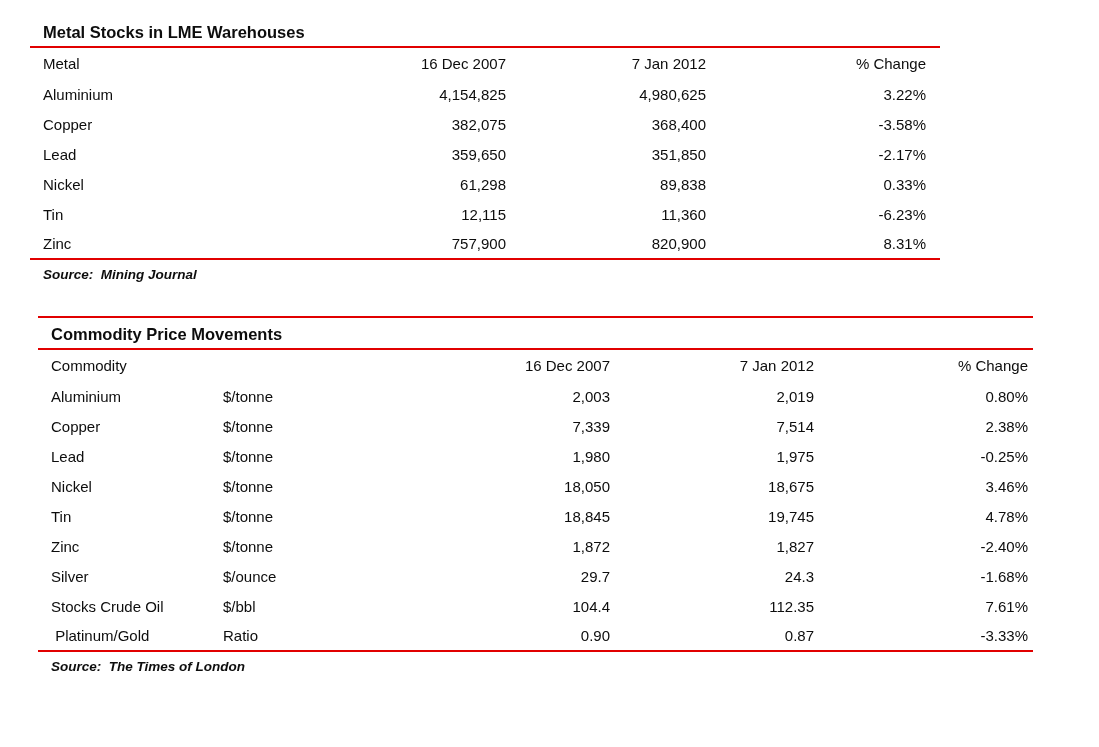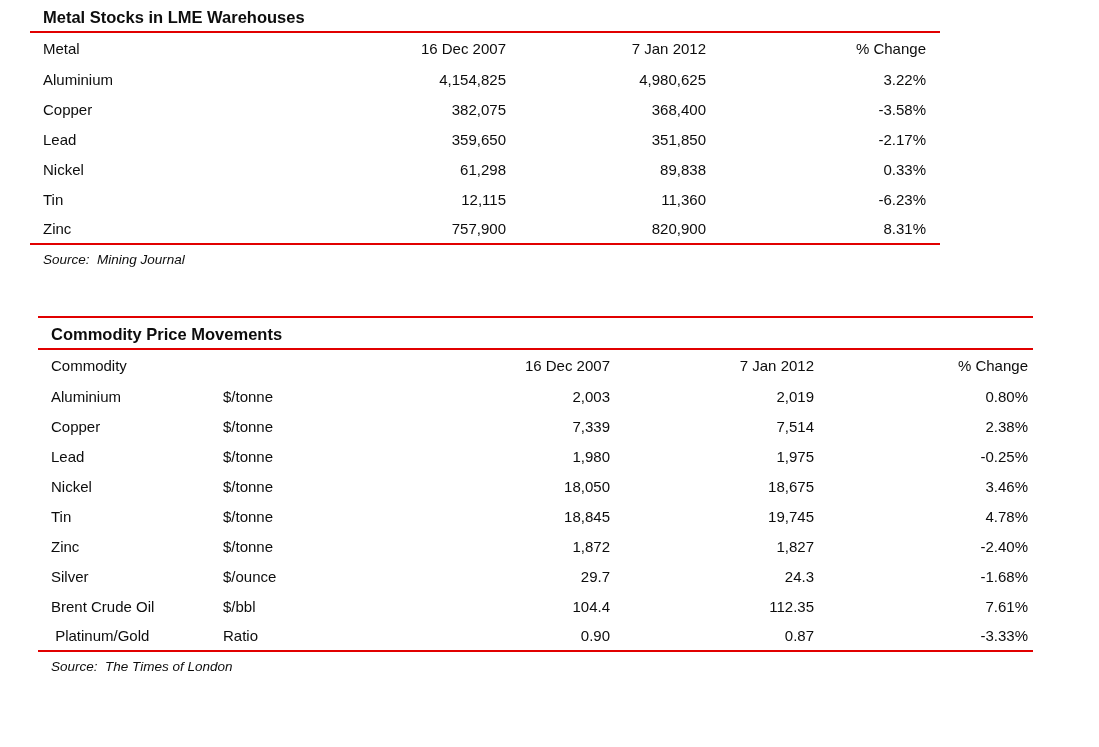--- a/index.html
+++ b/index.html
@@ -7,21 +7,21 @@
   html, body { margin: 0; padding: 0; }
   body {
     width: 1099px; height: 747px;
     background: #ffffff;
     font-family: "Liberation Sans", sans-serif;
     color: var(--ink);
     position: relative;
     overflow: hidden;
   }
   .tblock { position: absolute; }
-  #t1 { left: 30px; top: 1px;   width: 910px; }
+  #t1 { left: 30px; top: 16px;   width: 910px; }
   #t2 { left: 38px; top: 316px; width: 995px; border-top: 2px solid var(--red); }
 
   .tbl-title {
     font-weight: 700;
     font-size: 16.5px;
     line-height: 22px;
     padding: 5px 0 3px 13px;
     border-bottom: 2px solid var(--red);
     white-space: pre;
   }
@@ -41,20 +41,21 @@
 
   #t2 th:first-child, #t2 td:first-child { padding-left: 13px; }
   #t2 th:nth-child(n+3), #t2 td:nth-child(n+3) { text-align: right; }
   #t2 th:last-child,  #t2 td:last-child  { padding-right: 5px; }
 
   .source {
     font-style: italic;
     font-size: 13.5px;
     padding: 7px 0 0 13px;
     white-space: pre;
+    font-weight: bold;
   }
 </style>
 </head>
 <body>
 
 <div class="tblock" id="t1">
   <div class="tbl-title">Metal Stocks in LME Warehouses</div>
   <table>
     <colgroup>
       <col style="width:276px">
@@ -175,21 +176,21 @@
           <td>-2.40%</td>
         </tr>
         <tr>
           <td>Silver</td>
           <td>$/ounce</td>
           <td>29.7</td>
           <td>24.3</td>
           <td>-1.68%</td>
         </tr>
         <tr>
-          <td>Brent Crude Oil</td>
+          <td>Stocks Crude Oil</td>
           <td>$/bbl</td>
           <td>104.4</td>
           <td>112.35</td>
           <td>7.61%</td>
         </tr>
         <tr>
           <td> Platinum/Gold</td>
           <td>Ratio</td>
           <td>0.90</td>
           <td>0.87</td>

